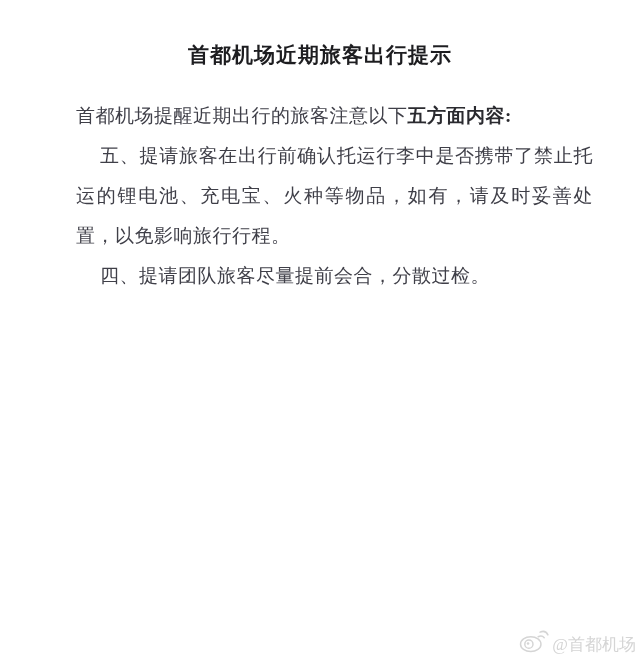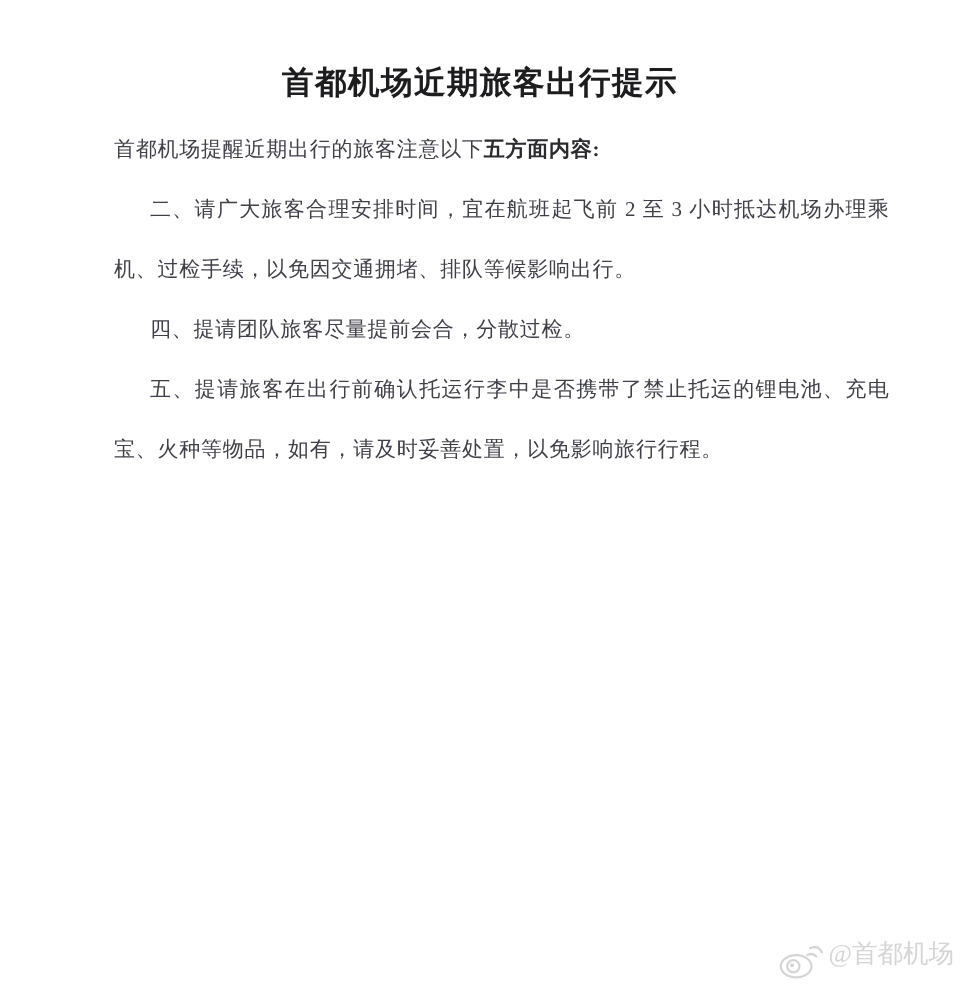--- a/index.html
+++ b/index.html
@@ -22,24 +22,24 @@
     width: 100%;
     margin: 0;
     text-align: center;
     font-size: 21px;
     font-weight: bold;
     letter-spacing: 1px;
     color: #1d1d20;
   }
   .content {
     position: absolute;
-    top: 81px;
+    top: 96px;
     left: 76px;
     width: 517px;
-    font-size: 14px;
+    font-size: 19px;
     line-height: 40px;
     color: #3f3f48;
     text-align: justify;
     letter-spacing: 0.5px;
   }
   .content p {
     margin: 0;
     text-indent: 24px;
   }
   .content p.intro {
@@ -47,21 +47,21 @@
   }
   .intro-bold {
     font-weight: bold;
     color: #2a2a2f;
   }
   .watermark {
     position: absolute;
     right: 4px;
     bottom: 6px;
     display: flex;
-    align-items: flex-start;
+    align-items: flex-end;
     gap: 3px;
     color: #d5d5d5;
     font-size: 17px;
     line-height: 1;
     user-select: none;
   }
   .weibo-icon {
     width: 30px;
     height: 26px;
     display: block;
@@ -71,26 +71,25 @@
 <body>
 
 <div class="doc">
 
   <h1 class="title">首都机场近期旅客出行提示</h1>
 
   <div class="content">
     <p class="intro"><span>首都机场提醒近期出行的旅客注意以下</span><span class="intro-bold">五方面内容:</span></p>
 
 
-    <p>二、请广大旅客合理安排时间，宜在航班起飞前 2 至 3 小时抵达机场办理乘机、过检手续，以免因交通拥堵、排队等候影响出行。</p>
 
 
+    <p>五、提请旅客在出行前确认托运行李中是否携带了禁止托运的锂电池、充电宝、火种等物品，如有，请及时妥善处置，以免影响旅行行程。</p>
+
     <p>四、提请团队旅客尽量提前会合，分散过检。</p>
-
-    <p>五、提请旅客在出行前确认托运行李中是否携带了禁止托运的锂电池、充电宝、火种等物品，如有，请及时妥善处置，以免影响旅行行程。</p>
   </div>
 
   <div class="watermark">
     <svg class="weibo-icon" viewBox="0 0 32 28" fill="none" stroke="#d5d5d5" stroke-width="1.6" stroke-linecap="round">
       <ellipse cx="12.5" cy="18.5" rx="11" ry="8"></ellipse>
       <circle cx="10.5" cy="18.5" r="4.4"></circle>
       <circle cx="9.6" cy="17.8" r="1.4" fill="#d5d5d5" stroke="none"></circle>
       <path d="M20.5 10.5 Q24.5 8.5 27 11.5"></path>
       <path d="M22.5 5.5 Q28.5 3 31 8.5"></path>
     </svg>

